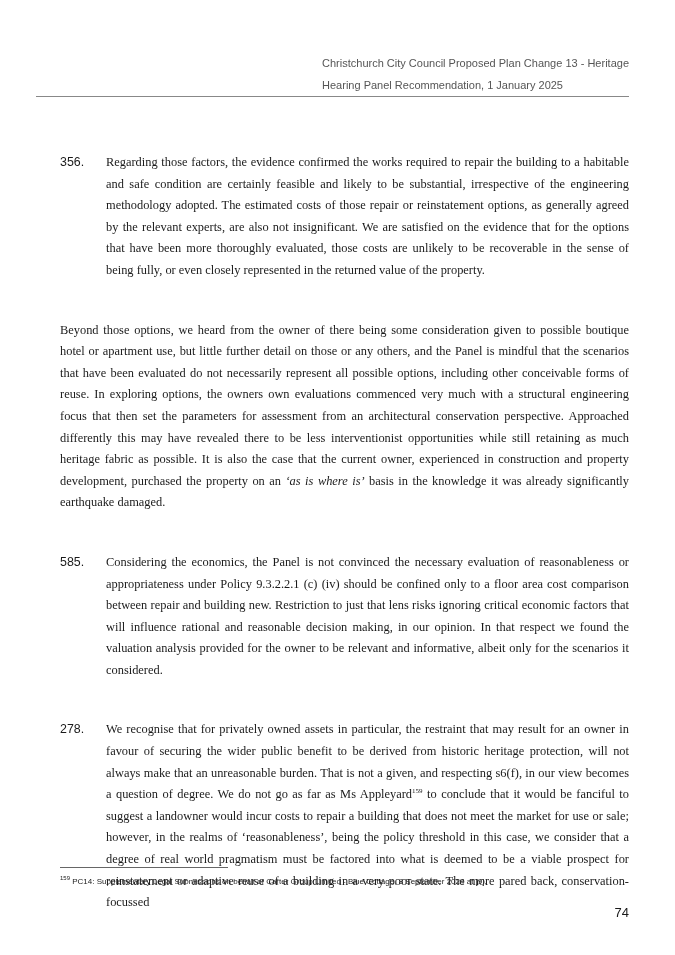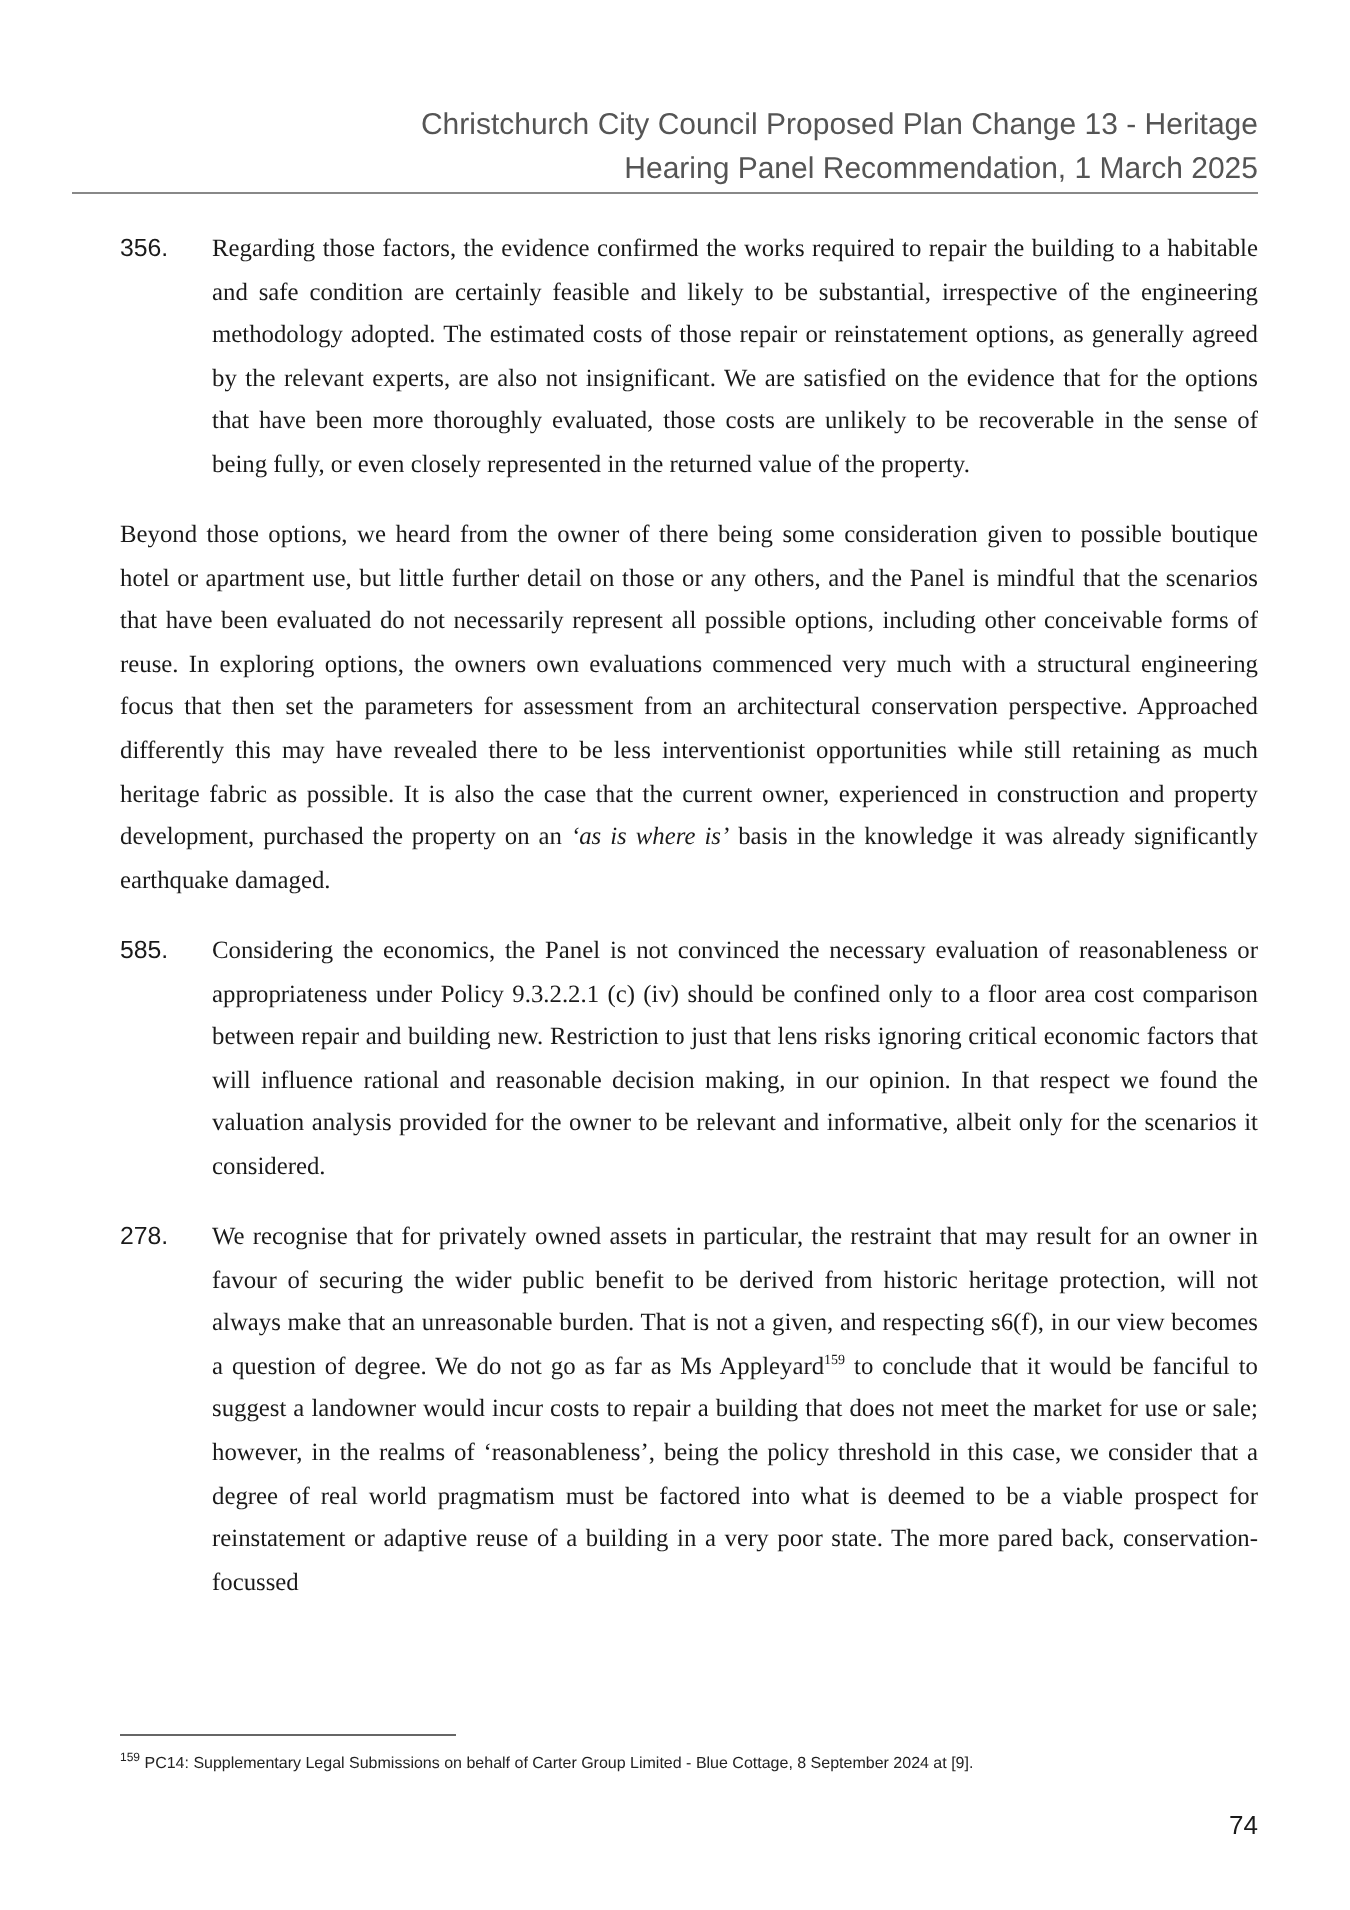--- a/index.html
+++ b/index.html
@@ -1,38 +1,38 @@
 <!DOCTYPE html>
 <html><head>
 <meta charset="utf-8">
 <style>
   html, body { margin: 0; padding: 0; background: #ffffff; }
   body { width: 675px; height: 955px; position: relative; overflow: hidden;
          font-family: "Liberation Sans", sans-serif; color: #1a1a1a; }
-  .header { position: absolute; right: 46px; top: 52px; text-align: right;
-            font-size: 15px; color: #555; line-height: 22px; }
+  .header { position: absolute; right: 46px; top: 52px; 
+            font-size: 11px; color: #555; line-height: 22px; }
   .header-rule { position: absolute; left: 36px; right: 46px; top: 96px;
                  height: 0; border-top: 1.3px solid #888; }
   .body { position: absolute; left: 60px; right: 46px; top: 114px; }
-  .para { display: flex; font-size: 12.4px; line-height: 21.6px; margin-bottom: 13.5px; }
+  .para { display: flex; font-size: 12.4px; line-height: 21.6px; margin-bottom: 13.5px; margin-top: 38px; }
   .para-num { width: 46px; flex: 0 0 46px; }
   .para-text { flex: 1; text-align: justify; font-family: Liberation Serif, serif; }
   sup { font-size: 7px; line-height: 0; }
   .fn-rule { position: absolute; left: 60px; top: 867px; width: 168px;
              border-top: 1px solid #666; }
   .footnote { position: absolute; left: 60px; top: 877px; font-size: 8px; color: #222; }
   .footnote sup { font-size: 6px; }
   .page-num { position: absolute; right: 46px; top: 905px; font-size: 13px; }
 </style>
 </head>
 <body>
 
 <div class="header">
   <div>Christchurch City Council Proposed Plan Change 13 - Heritage</div>
-  <div>Hearing Panel Recommendation, 1 March 2025</div>
+  <div>Hearing Panel Recommendation, 1 January 2025</div>
 </div>
 <div class="header-rule"></div>
 
 <div class="body" id="body">
     <div class="para">
       <div class="para-num">356.</div>
       <div class="para-text"><span>Regarding those factors, the evidence confirmed the works required to repair the building to a habitable and safe condition are certainly feasible and likely to be substantial, irrespective of the engineering methodology adopted.  The estimated costs of those repair or reinstatement options, as generally agreed by the relevant experts, are also not insignificant.  We are satisfied on the evidence that for the options that have been more thoroughly evaluated, those costs are unlikely to be recoverable in the sense of being fully, or even closely represented in the returned value of the property.</span></div>
     </div>
     <div class="para">
       <div class="para-text"><span>Beyond those options, we heard from the owner of there being some consideration given to possible boutique hotel or apartment use, but little further detail on those or any others, and the Panel is mindful that the scenarios that have been evaluated do not necessarily represent all possible options, including other conceivable forms of reuse.  In exploring options, the owners own evaluations commenced very much with a structural engineering focus that then set the parameters for assessment from an architectural conservation perspective.  Approached differently this may have revealed there to be less interventionist opportunities while still retaining as much heritage fabric as possible.  It is also the case that the current owner, experienced in construction and property development, purchased the property on an </span><em>‘as is where is’</em><span> basis in the knowledge it was already significantly earthquake damaged.</span></div>

